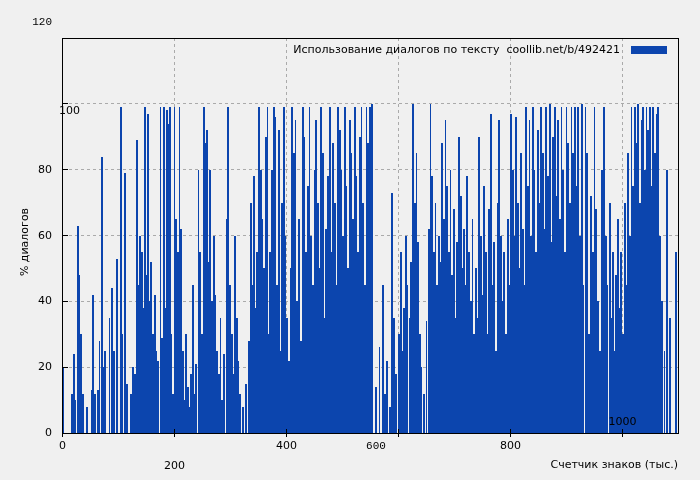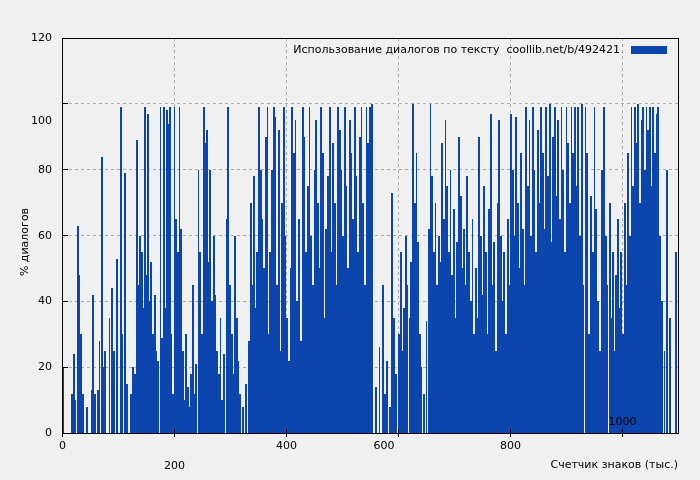--- a/index.html
+++ b/index.html
@@ -412,22 +412,22 @@
 
   <div id="y-axis-label" class="abs">% диалогов</div>
   <div id="x-axis-label" class="abs">Счетчик знаков (тыс.)</div>
 
   <div id="tick-labels">
       <div class="ytick-label" style="top: 427px;">0</div>
       <div class="ytick-label" style="top: 361.167px;">20</div>
       <div class="ytick-label" style="top: 295.333px;">40</div>
       <div class="ytick-label" style="top: 229.5px;">60</div>
       <div class="ytick-label" style="top: 163.667px;">80</div>
-      <div class="ytick-label" style="top: 115px;">100</div>
-      <div class="ytick-label" style="top: 32px;">120</div>
+      <div class="ytick-label" style="top: 105px; padding-left: 28px;">100</div>
+      <div class="ytick-label" style="top: 16px; font-family: Liberation Mono, monospace;">120</div>
       <div class="xtick-label" style="left: 62.5px; top: 440px;">0</div>
       <div class="xtick-label" style="left: 174.5px; top: 460px;">200</div>
       <div class="xtick-label" style="left: 286.5px; top: 440px;">400</div>
-      <div class="xtick-label" style="left: 384px; top: 440px;">600</div>
+      <div class="xtick-label" style="left: 376px; top: 440px; font-family: Liberation Mono, monospace;">600</div>
       <div class="xtick-label" style="left: 510.5px; top: 440px;">800</div>
       <div class="xtick-label" style="left: 622.5px; top: 416px;">1000</div>
     </div>
 </div>
 
 </body></html>

